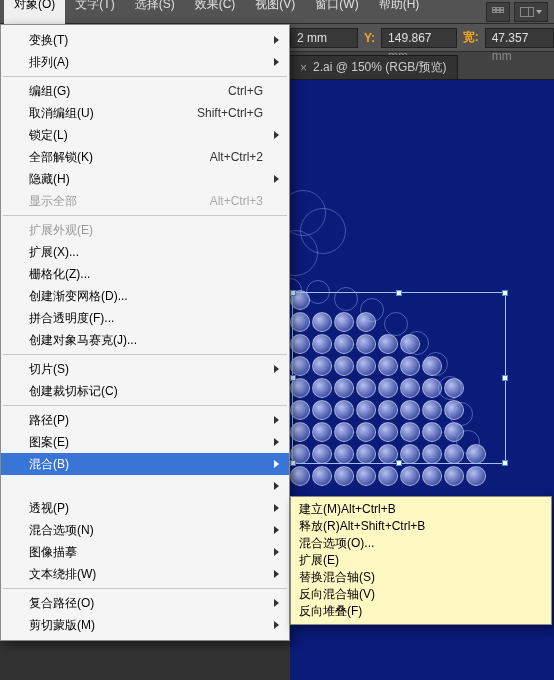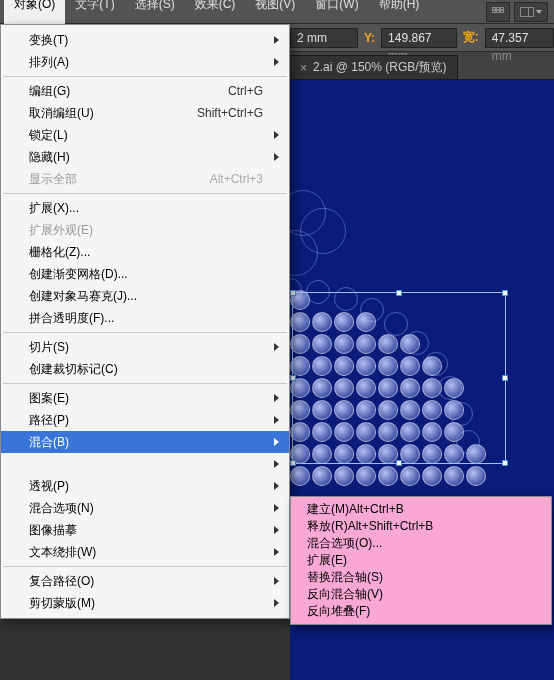--- a/index.html
+++ b/index.html
@@ -22,21 +22,21 @@
 .menu{position:absolute;left:0;top:24px;width:290px;background:#f5f5f5;border:1px solid #8a8a8a;box-shadow:4px 4px 10px rgba(0,0,0,.45);padding:4px 0}
 .menu .item{height:22px;display:flex;align-items:center;padding:0 26px 0 28px;position:relative;cursor:default}
 .menu .item.hi{background:#3875d7;color:#fff}
 .menu .item.dis{color:#999}
 .menu .item .lbl{flex:1}
 .menu .item .sc{color:#333;font-size:12px}
 .menu .item.dis .sc{color:#aaa}
 .menu .item .arw{position:absolute;right:10px;width:0;height:0;border-top:4px solid transparent;border-bottom:4px solid transparent;border-left:5px solid #333}
 .menu .item.hi .arw{border-left-color:#fff}
 .menu .sep{height:1px;background:#c8c8c8;margin:3px 2px}
-.submenu{position:absolute;left:290px;top:496px;width:262px;background:#f9a8d4;border:1px solid #8a8a8a;box-shadow:4px 4px 10px rgba(0,0,0,.45);padding:4px 16px}
+.submenu{position:absolute;left:290px;top:496px;width:262px;background:#fef9c3;border:1px solid #8a8a8a;box-shadow:4px 4px 10px rgba(0,0,0,.45);padding:4px 8px}
 .grid-ico{width:12px;height:10px;display:inline-block}
 .grid-ico i{display:block;float:left;width:4px;height:3px;border:1px solid #888;margin:0}
 .layout-ico{width:14px;height:10px;border:1px solid #888;display:inline-block;position:relative}
 .layout-ico::before{content:"";position:absolute;right:0;top:0;bottom:0;width:4px;border-left:1px solid #888}
 .tri{width:0;height:0;border-left:3px solid transparent;border-right:3px solid transparent;border-top:4px solid #aaa;display:inline-block;margin-left:2px}
 .blob{position:absolute;border:1px solid rgba(163,195,255,.7);border-radius:50%}
 .fill{background:radial-gradient(circle at 35% 35%,rgba(200,210,255,.9),rgba(80,100,200,.2));border-color:rgba(255,255,255,.45)}
 </style>
 </head>
 <body>
@@ -185,61 +185,65 @@
     </div>
     <div class="item">
       <span class="lbl">取消编组(U)</span>
       <span class="sc">Shift+Ctrl+G</span>
     </div>
     <div class="item">
       <span class="lbl">锁定(L)</span>
       <span class="arw"></span>
     </div>
     <div class="item">
+      <span class="lbl">全部解锁(K)</span>
+      <span class="sc">Alt+Ctrl+2</span>
+    </div>
+    <div class="item">
       <span class="lbl">隐藏(H)</span>
       <span class="arw"></span>
     </div>
     <div class="item dis">
       <span class="lbl">显示全部</span>
       <span class="sc">Alt+Ctrl+3</span>
     </div>
     <div class="sep"></div>
-    <div class="item">
-      <span class="lbl">扩展(X)...</span>
-    </div>
     <div class="item dis">
       <span class="lbl">扩展外观(E)</span>
     </div>
     <div class="item">
+      <span class="lbl">扩展(X)...</span>
+    </div>
+    <div class="item">
       <span class="lbl">栅格化(Z)...</span>
     </div>
     <div class="item">
       <span class="lbl">创建渐变网格(D)...</span>
     </div>
     <div class="item">
+      <span class="lbl">拼合透明度(F)...</span>
+    </div>
+    <div class="item">
       <span class="lbl">创建对象马赛克(J)...</span>
     </div>
-    <div class="item">
-      <span class="lbl">拼合透明度(F)...</span>
-    </div>
     <div class="sep"></div>
     <div class="item">
       <span class="lbl">切片(S)</span>
       <span class="arw"></span>
     </div>
     <div class="item">
       <span class="lbl">创建裁切标记(C)</span>
     </div>
     <div class="sep"></div>
     <div class="item">
+      <span class="lbl">路径(P)</span>
+      <span class="arw"></span>
+    </div>
+    <div class="item">
       <span class="lbl">图案(E)</span>
-      <span class="arw"></span>
-    </div>
-    <div class="item">
-      <span class="lbl">路径(P)</span>
       <span class="arw"></span>
     </div>
     <div class="item hi">
       <span class="lbl">混合(B)</span>
       <span class="arw"></span>
     </div>
     <div class="item">
       <span class="arw"></span>
     </div>
     <div class="item">

